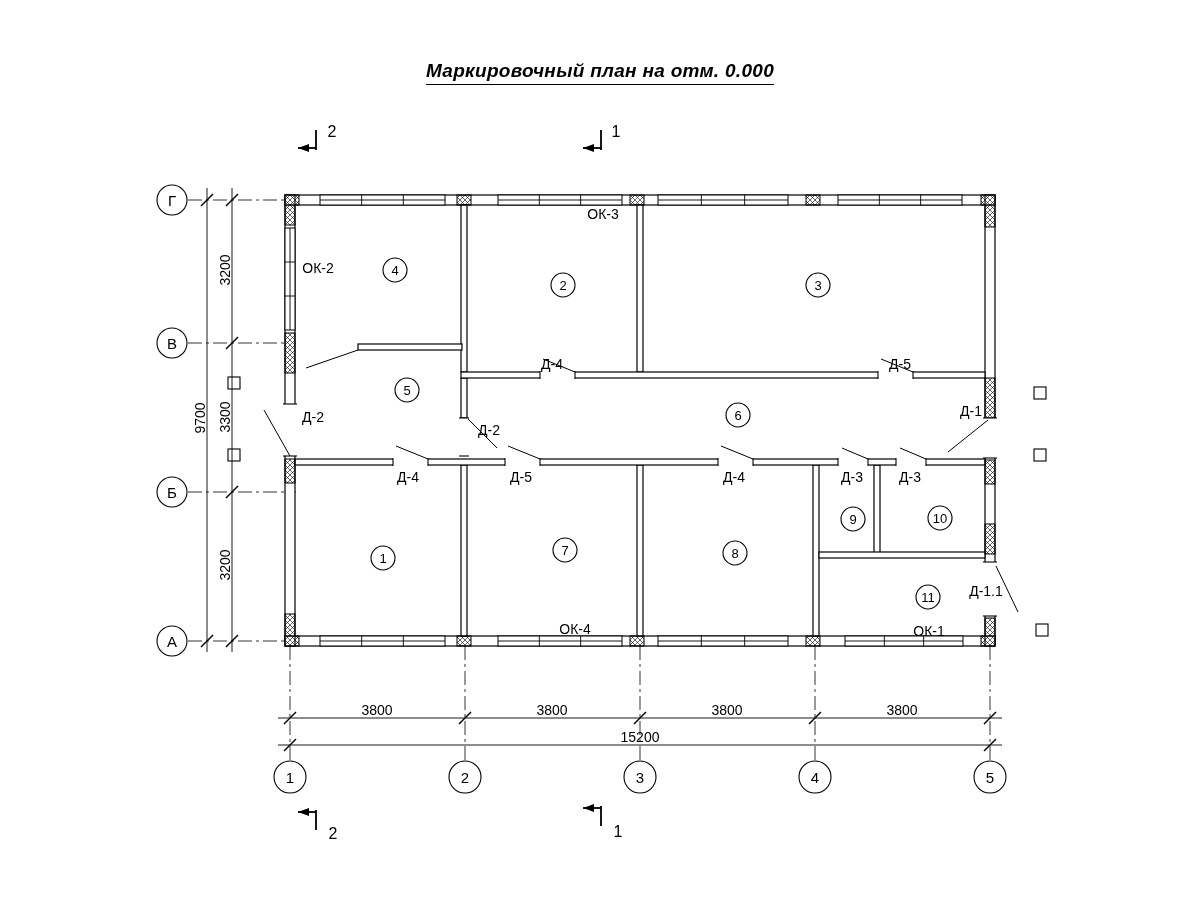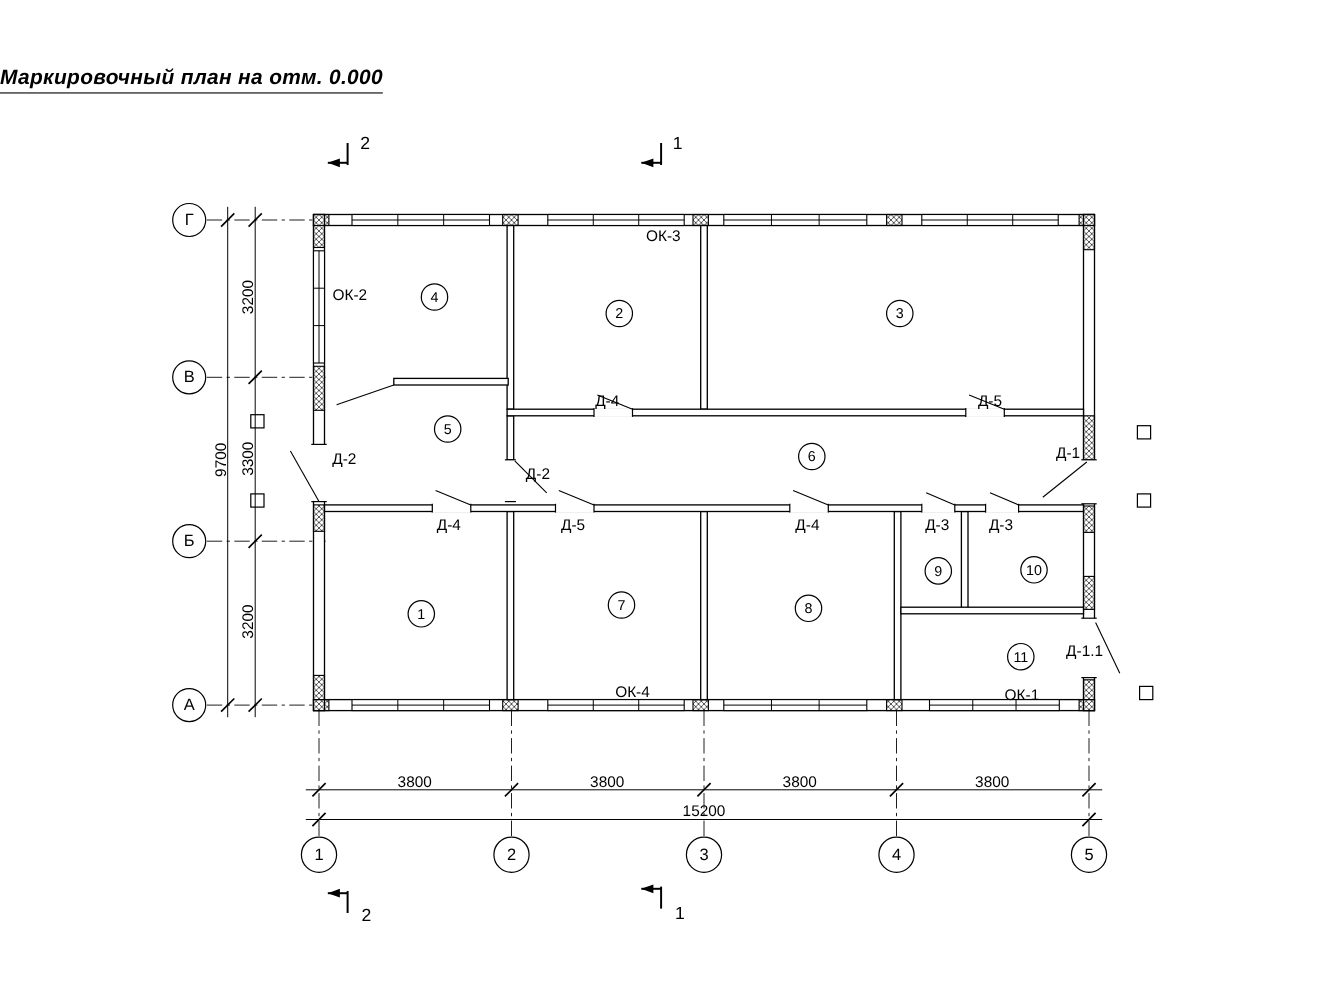--- a/index.html
+++ b/index.html
@@ -1,18 +1,18 @@
 <!DOCTYPE html>
 <html><head>
 <meta charset="utf-8">
 <style>
   html,body{margin:0;padding:0;background:#fff;}
   .canvas{position:relative;width:1200px;height:900px;background:#fff;overflow:hidden;
           font-family:"Liberation Sans",sans-serif;color:#000;}
-  .title{position:absolute;top:60px;left:0;right:0;text-align:left;
+  .title{position:absolute;top:60px;left:0;right:0;text-align:center;
          font-style:italic;font-weight:bold;font-size:19px;letter-spacing:.3px;}
   .title span{border-bottom:1.6px solid #000;padding-bottom:3px;}
   svg{position:absolute;left:0;top:0;}
   svg text{font-family:"Liberation Sans",sans-serif;fill:#000;}
 </style>
 </head>
 <body>
 
 <div class="canvas">
   <div class="title">

